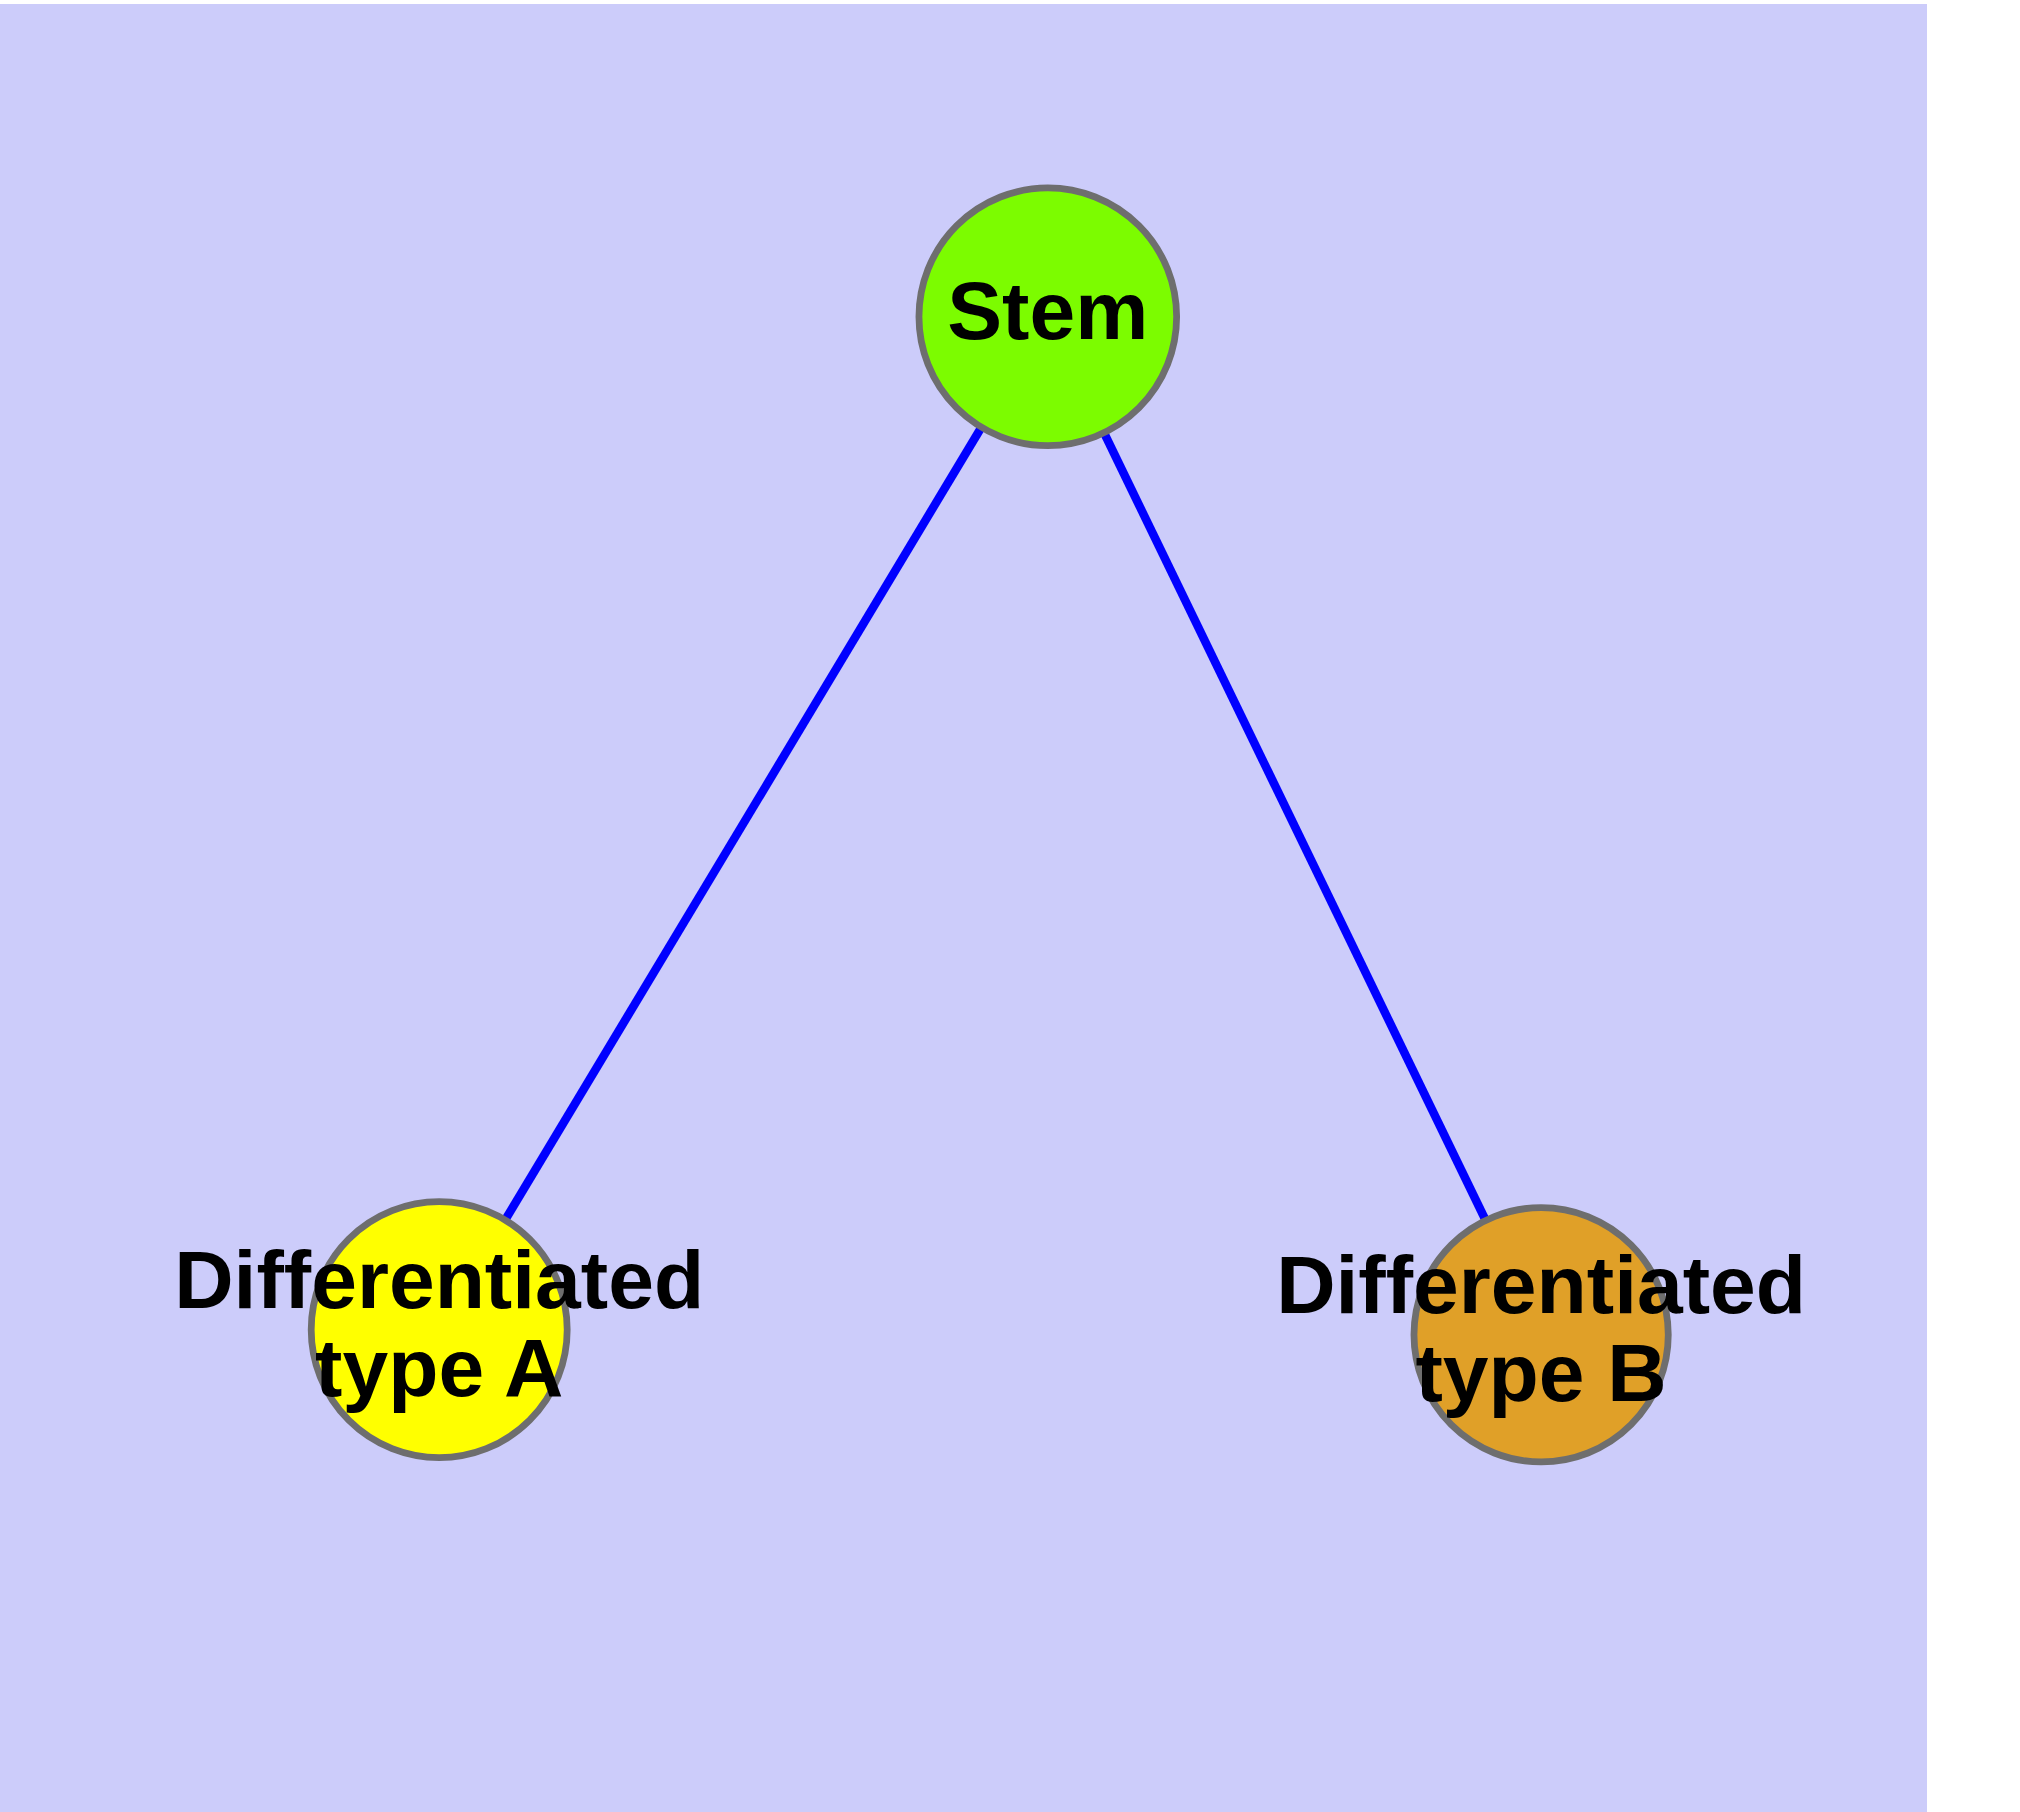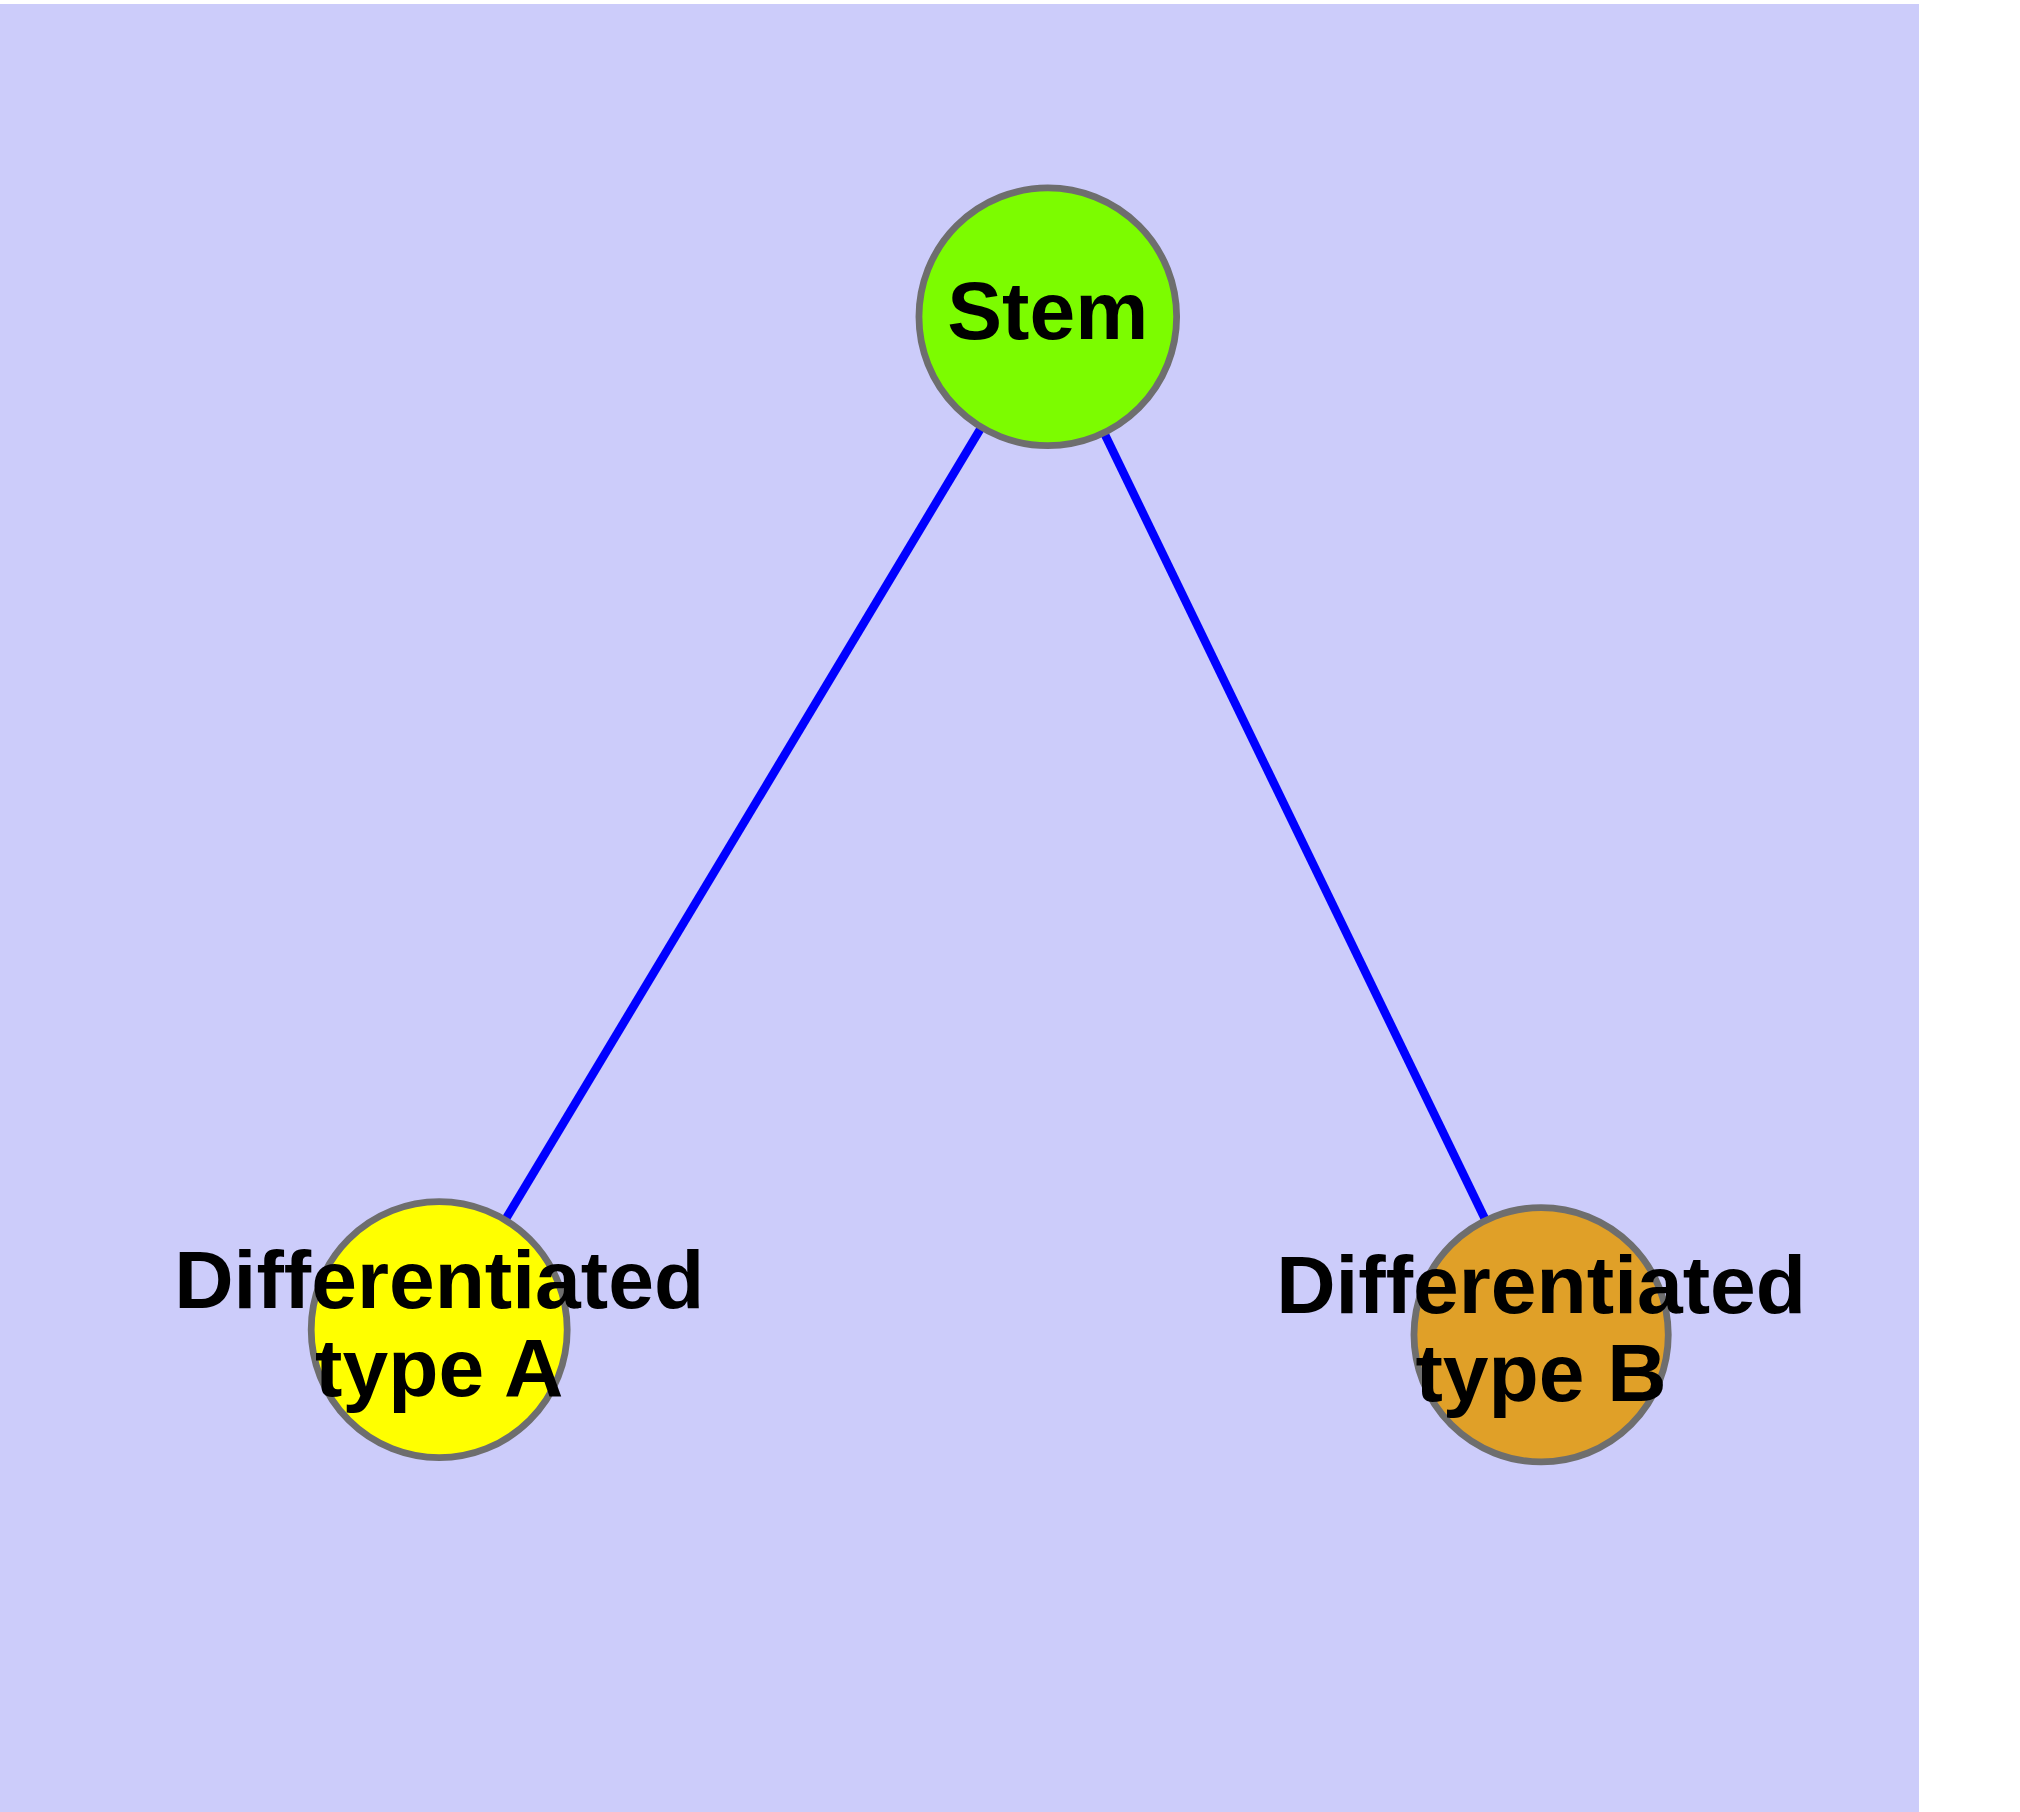--- a/index.html
+++ b/index.html
@@ -8,20 +8,21 @@
     padding: 0;
     background: #ffffff;
   }
   #canvas {
     position: relative;
     width: 1919px;
     height: 1812px;
     background: #ffffff;
     overflow: hidden;
     font-family: "Liberation Sans", "DejaVu Sans", sans-serif;
+    padding-left: 8px;
   }
   #plot-area {
     position: absolute;
     left: 0;
     top: 4.2px;
     width: 2021px;
     height: 1808px;
     background: #ccccfa;
   }
   #graph-svg {

